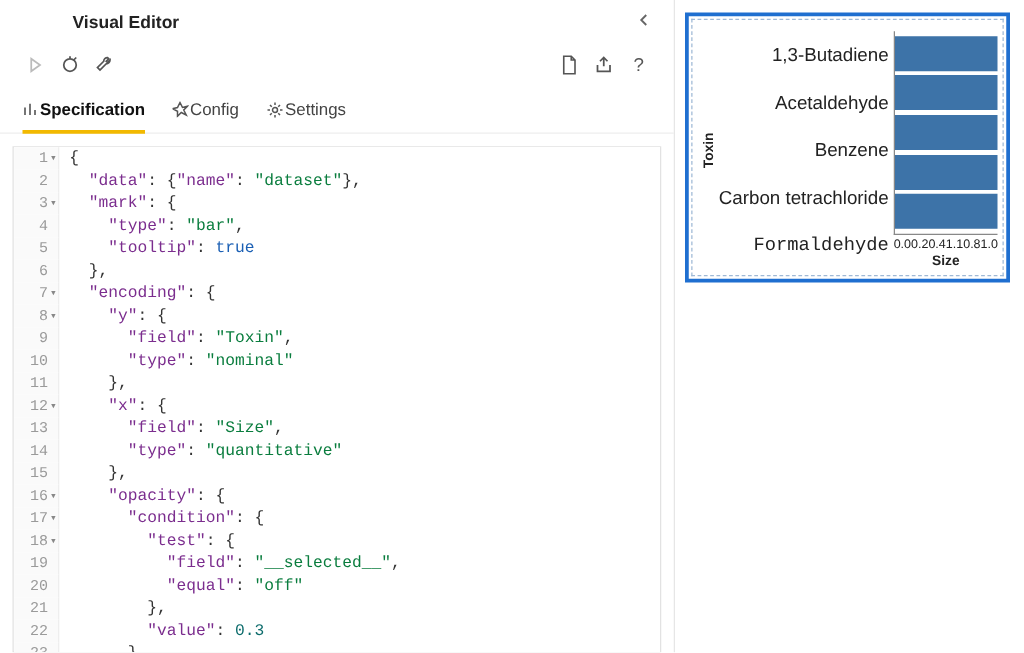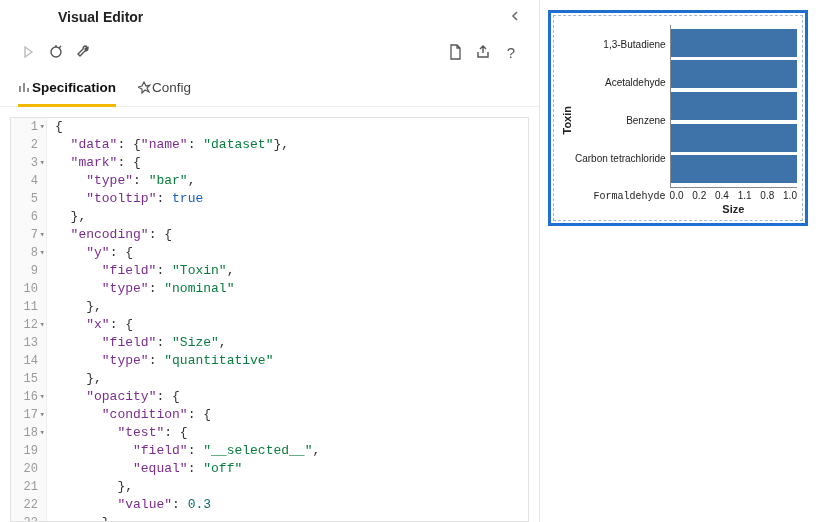--- a/index.html
+++ b/index.html
@@ -145,21 +145,21 @@
     font-size: 11px;
     font-weight: 600;
     color: #222;
     align-self: center;
     padding: 0 2px;
   }
   .ycats {
     display: flex;
     flex-direction: column;
     justify-content: space-around;
-    font-size: 10px;
+    font-size: 15px;
     color: #222;
     text-align: right;
     padding-right: 4px;
     height: 190px;
   }
   .bars {
     flex: 1;
     position: relative;
     height: 190px;
     border-left: 1px solid #888;
@@ -243,20 +243,27 @@
       <svg width="13" height="13" viewBox="0 0 13 13" fill="none" stroke-width="1.3">
           <path d="M2 11V5 M6 11V2 M10 11V7"></path>
         </svg>
       <span>Specification</span>
     </div>
     <div class="tab">
       <svg width="13" height="13" viewBox="0 0 13 13" fill="none" stroke-width="1.2">
           <path d="M6 1l2 4 4-1-3 3 2 4-4-2-3 3 0-4-4-2 4-1z"></path>
         </svg>
       <span>Config</span>
+    </div>
+    <div class="tab">
+      <svg width="14" height="14" viewBox="0 0 14 14" fill="none" stroke-width="1.2">
+          <circle cx="7" cy="7" r="2"></circle>
+          <path d="M7 1v2M7 11v2M1 7h2M11 7h2M3 3l1.4 1.4M9.6 9.6L11 11M11 3L9.6 4.4M4.4 9.6L3 11"></path>
+        </svg>
+      <span>Settings</span>
     </div>
   </div>
 
   <div class="code-wrap" id="code-wrap">
       <div class="code-line">
         <div class="gutter">1<span class="fold">▾</span></div>
         <div class="code"><span class="tok-punc">{</span></div>
       </div>
       <div class="code-line">
         <div class="gutter">2</div>

